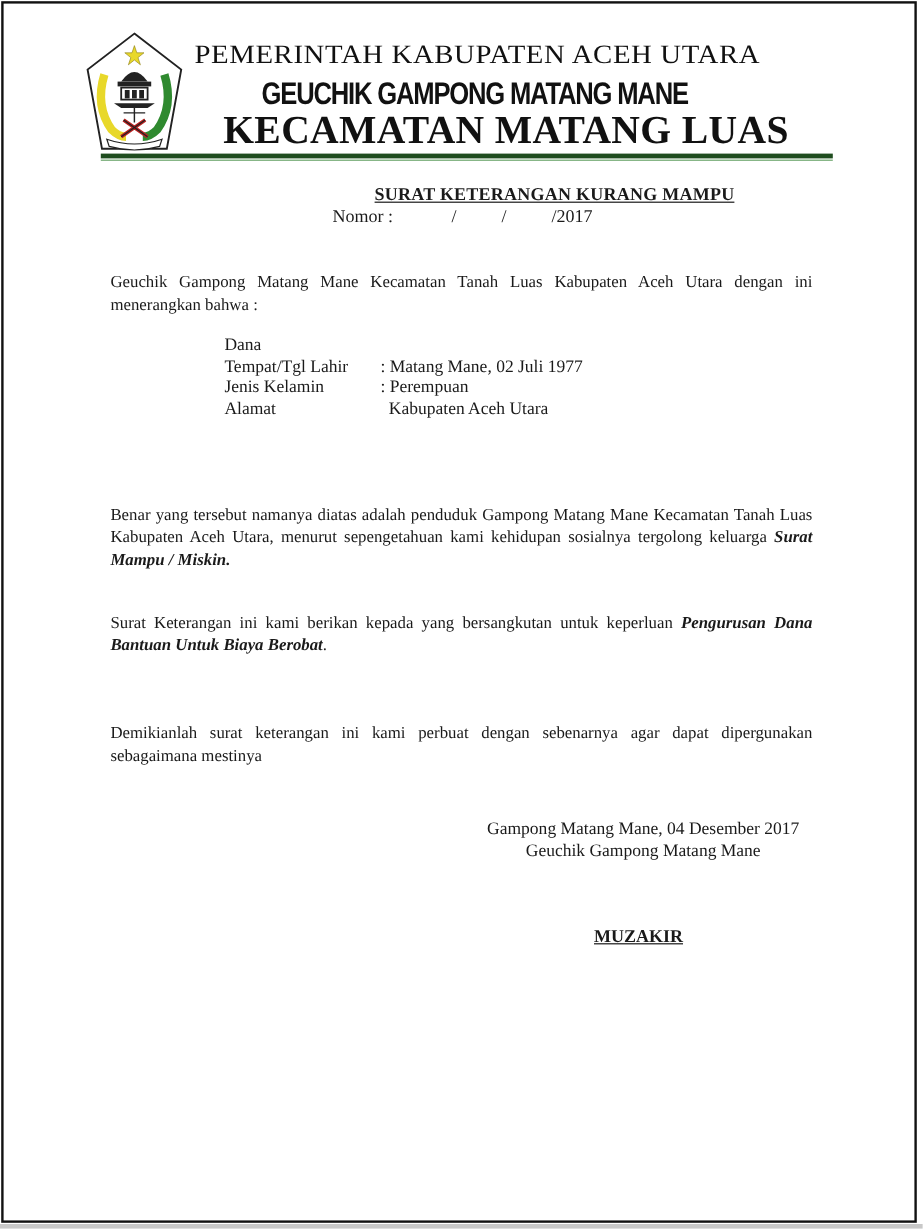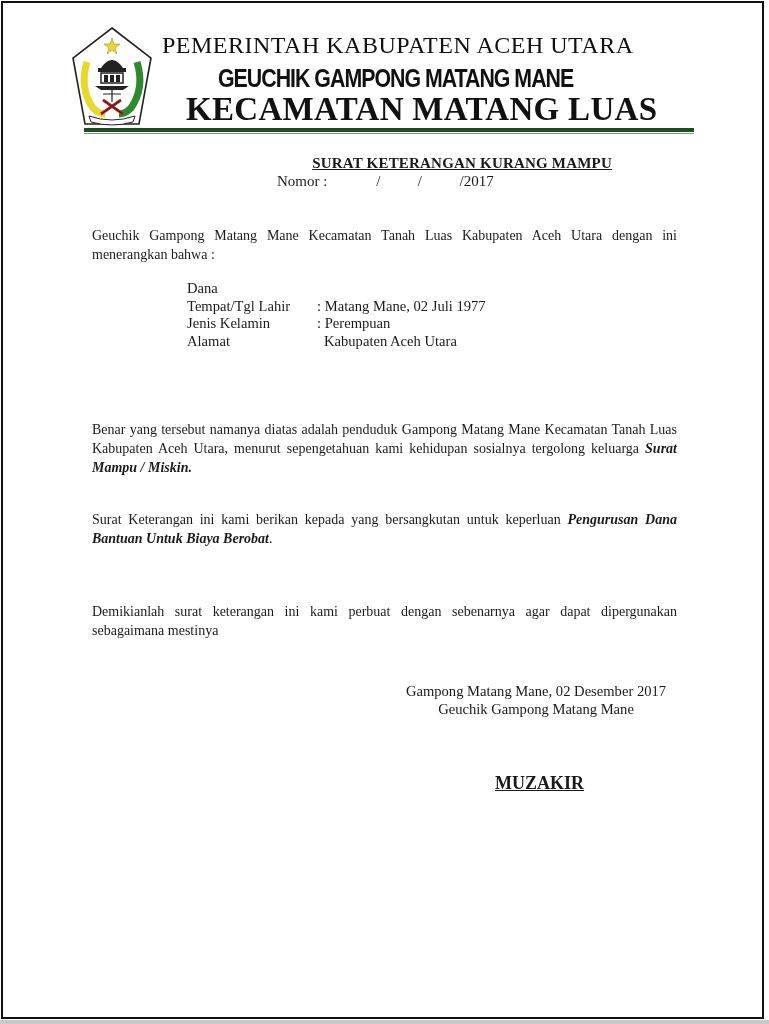--- a/index.html
+++ b/index.html
@@ -17,21 +17,21 @@
   .para { position:absolute; left:92px; width:585px; font-size:14px; line-height:19px; text-align:justify; }
   .p1 { top:226px; }
   .p2 { top:420px; }
   .p3 { top:510px; }
   .p4 { top:562px;margin-top:40px; }
   .fields { position:absolute; left:187px; top:280px; font-size:14.6px; line-height:17.5px; }
   .row { display:flex; }
   .lbl { width:130px; }
   .val { width:330px; }
   .sign { position:absolute; left:400px; width:272px; top:682px; text-align:center; font-size:14.6px; line-height:18px; }
-  .signname { position:absolute; left:495px; top:773px; font-weight:bold; font-size:18px; text-decoration:underline; }
+  .signname { position:absolute; left:495px; top:773px; font-weight:bold; font-size:15px; text-decoration:underline; }
   b i, i b { font-weight:bold; font-style:italic; }
 </style>
 </head>
 <body>
 
 <div class="frame"></div>
 <div class="frame-shadow"></div>
 
 <svg class="logo" viewBox="0 0 82 104">
   <polygon points="41,2 80,32 68,98 14,98 2,32" fill="#fff" stroke="#222" stroke-width="1.6"></polygon>
@@ -83,16 +83,16 @@
   </div>
 </div>
 
 <div class="para p2"><span>Benar yang tersebut namanya diatas adalah penduduk Gampong Matang Mane Kecamatan Tanah Luas Kabupaten Aceh Utara, menurut sepengetahuan kami kehidupan sosialnya tergolong keluarga </span><b><i>Surat Mampu / Miskin.</i></b></div>
 
 <div class="para p3"><span>Surat Keterangan ini kami berikan kepada yang bersangkutan untuk keperluan </span><b><i>Pengurusan Dana Bantuan Untuk Biaya Berobat</i></b><span>.</span></div>
 
 <div class="para p4">Demikianlah surat keterangan ini kami perbuat dengan sebenarnya agar dapat dipergunakan sebagaimana mestinya</div>
 
 <div class="sign">
-  <div>Gampong Matang Mane, 02 Desember 2017</div>
+  <div>Gampong Matang Mane, 04 Desember 2017</div>
   <div>Geuchik Gampong Matang Mane</div>
 </div>
 <div class="signname">MUZAKIR</div>
 
 </body></html>

